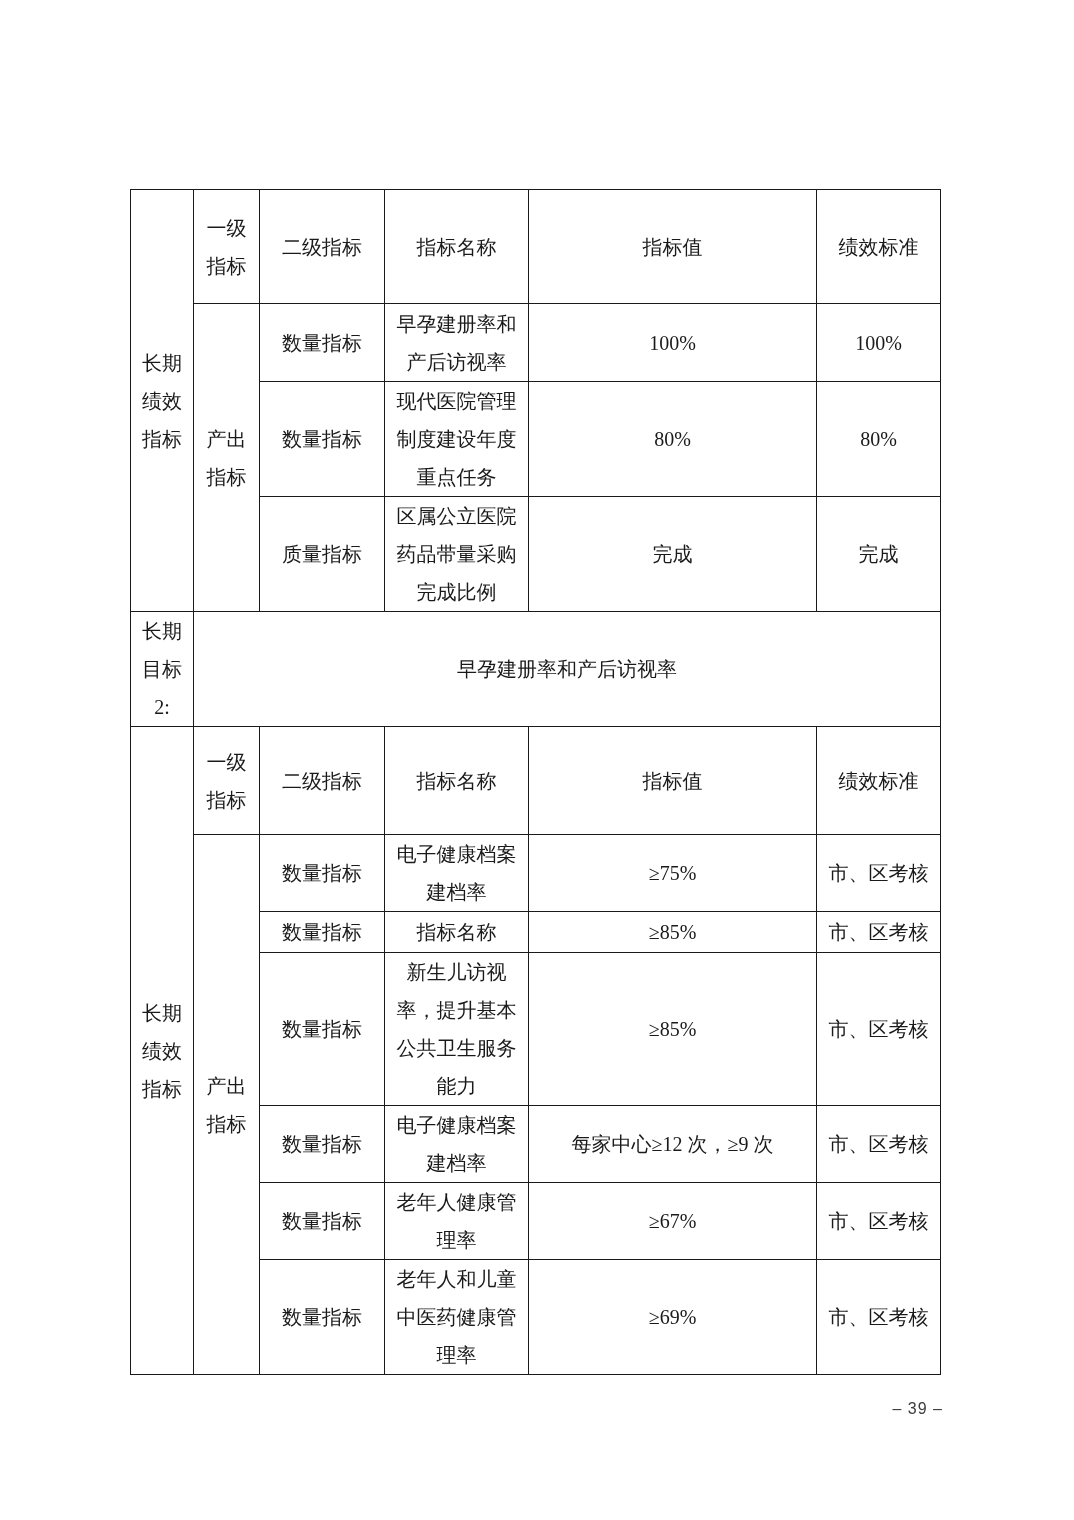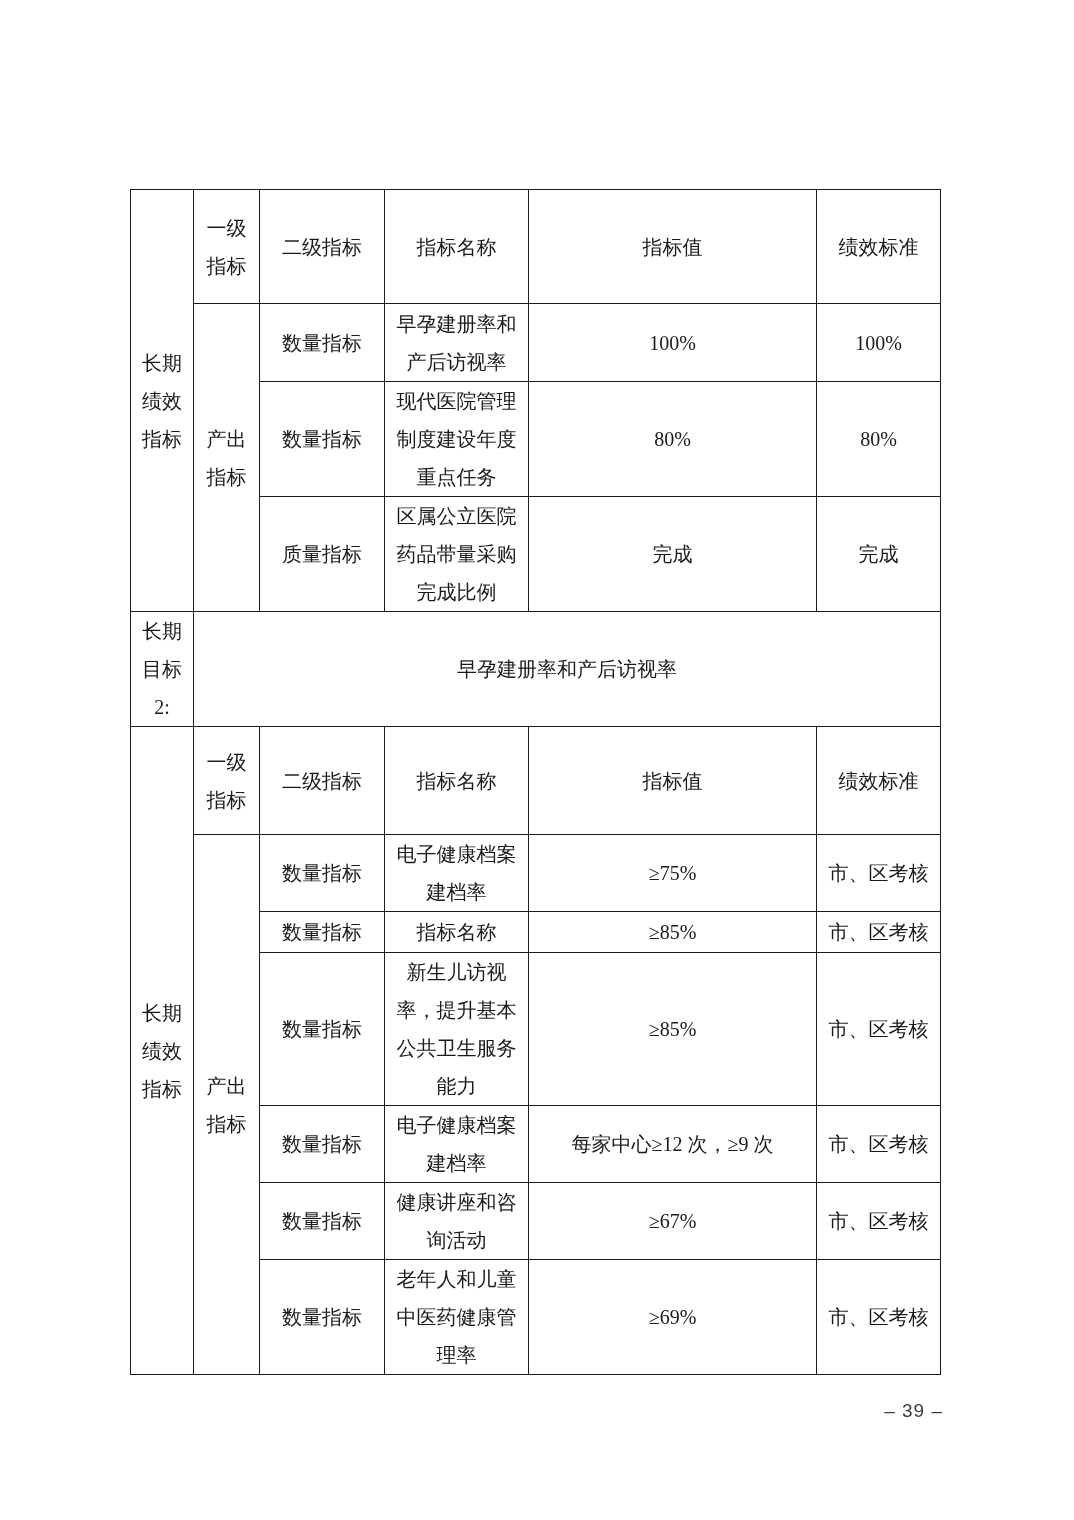--- a/index.html
+++ b/index.html
@@ -48,21 +48,21 @@
   tr.h-r5       { height: 41px; }
   tr.h-r6       { height: 145px; }
   tr.h-r7       { height: 70px; }
   tr.h-r8       { height: 75px; }
   tr.h-r9       { height: 110px; }
   .page-number {
     position: absolute;
     top: 1400px;
     right: 131px;
     font-family: "Liberation Sans", "DejaVu Sans", sans-serif;
-    font-size: 19px;
+    font-size: 16px;
     color: #3c3c3c;
     letter-spacing: 1px;
   }
 </style>
 </head>
 <body>
 
 <div class="page">
 
   <table class="indicator-table">
@@ -139,21 +139,21 @@
         <td class="standard-cell">市、区考核</td>
       </tr>
       <tr class="h-r7">
         <td>数量指标</td>
         <td>电子健康档案建档率</td>
         <td class="value-cell">每家中心≥12 次，≥9 次</td>
         <td class="standard-cell">市、区考核</td>
       </tr>
       <tr class="h-r8">
         <td>数量指标</td>
-        <td>健康讲座和咨询活动</td>
+        <td>老年人健康管理率</td>
         <td class="value-cell">≥67%</td>
         <td class="standard-cell">市、区考核</td>
       </tr>
       <tr class="h-r9">
         <td>数量指标</td>
         <td>老年人和儿童中医药健康管理率</td>
         <td class="value-cell">≥69%</td>
         <td class="standard-cell">市、区考核</td>
       </tr>
     </tbody>

